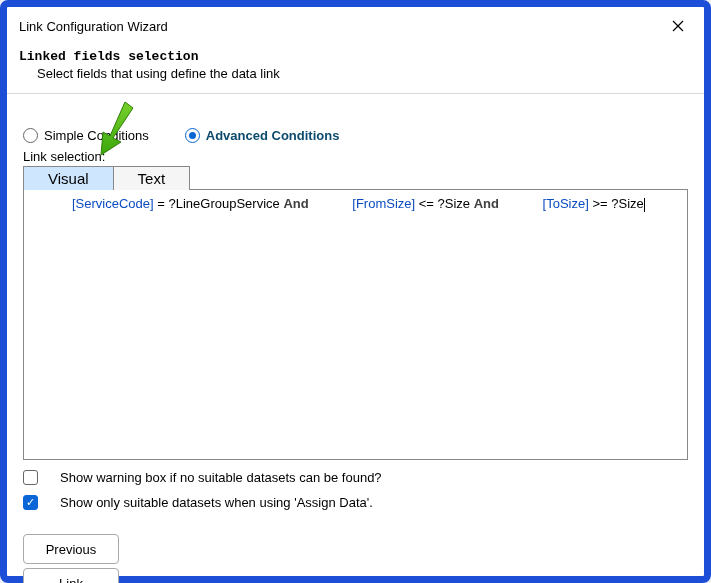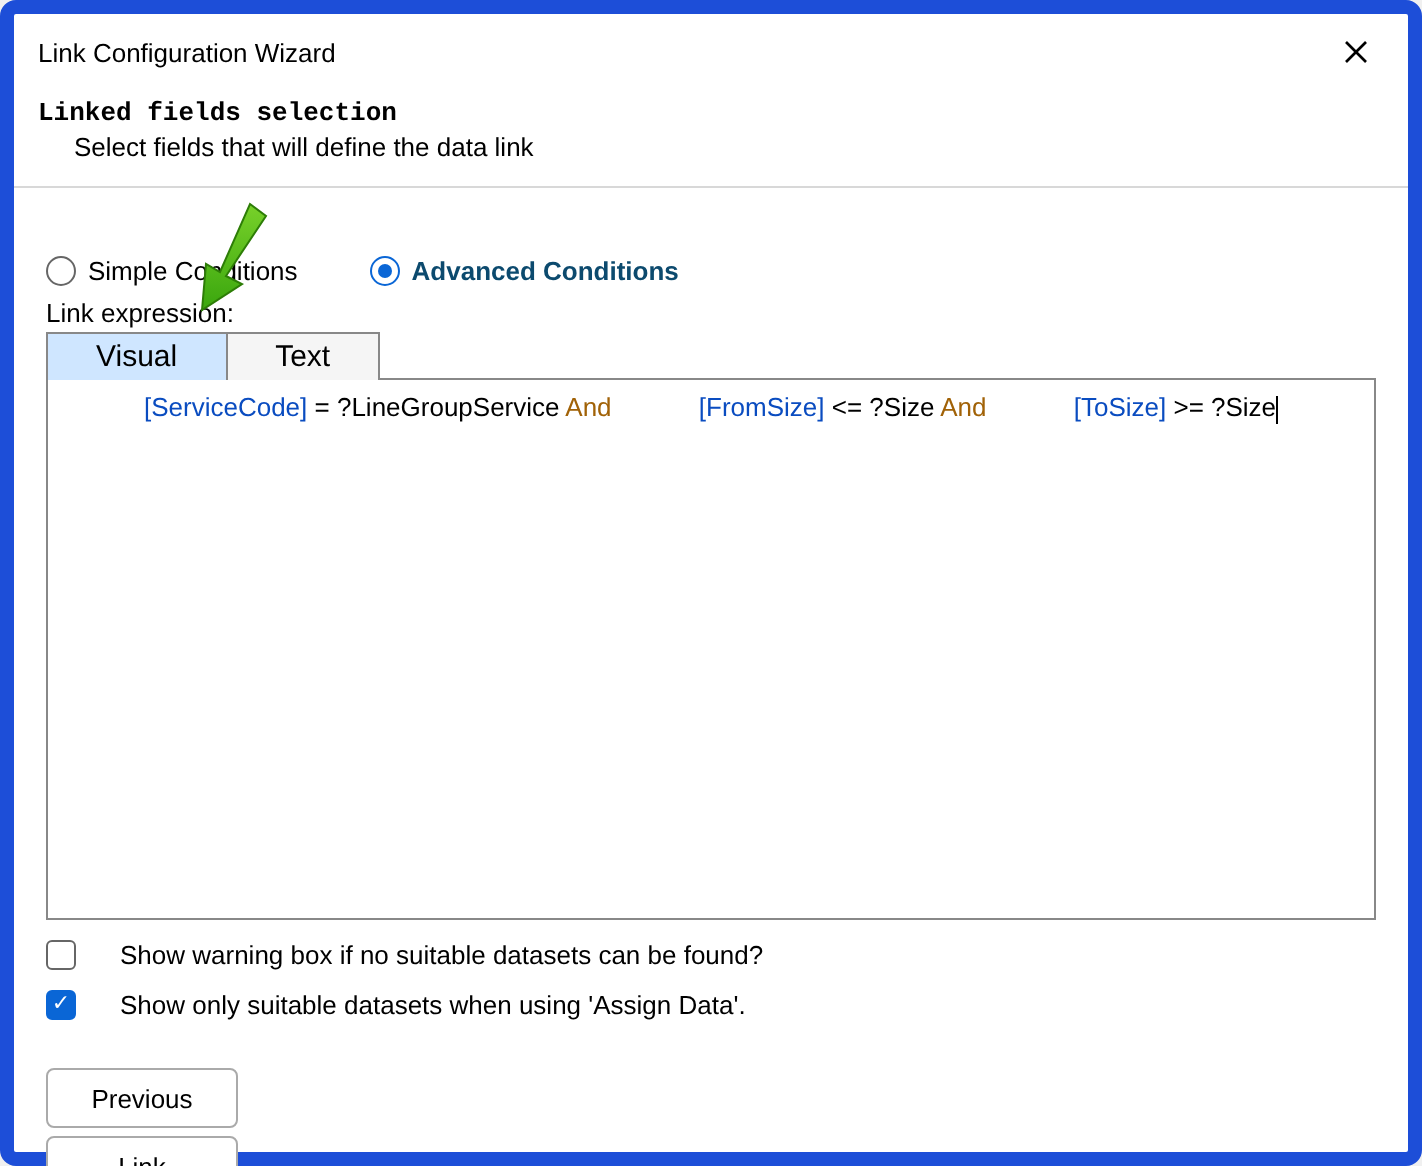--- a/index.html
+++ b/index.html
@@ -103,21 +103,21 @@
       flex: 1;
       min-height: 270px;
       background: #fff;
       padding: 6px 8px;
       font-size: 13px;
       overflow: auto;
       position: relative;
       z-index: 2;
     }
     .expr-box .field { color: #0a4cc0; padding-left: 40px; }
-    .expr-box .keyword { color: #a16207; }
+    .expr-box .keyword { color: #404040; font-weight: bold; }
     .cursor-bar {
       display: inline-block;
       width: 1px; height: 14px;
       background: #000;
       vertical-align: middle;
       margin-left: 0px;
     }
     .checkbox-row {
       display: flex;
       align-items: center;
@@ -182,21 +182,21 @@
     <div class="close-icon">
       <svg width="12" height="12" viewBox="0 0 12 12">
           <line x1="1" y1="1" x2="11" y2="11" stroke="#000" stroke-width="1.3"></line>
           <line x1="11" y1="1" x2="1" y2="11" stroke="#000" stroke-width="1.3"></line>
         </svg>
     </div>
   </div>
 
   <div class="header-section">
     <div class="header-title">Linked fields selection</div>
-    <div class="header-sub">Select fields that will define the data link</div>
+    <div class="header-sub">Select fields that using define the data link</div>
   </div>
 
   <div class="content">
 
     <svg class="arrow-annotation" viewBox="0 0 40 56">
       <defs>
         <linearGradient id="g" x1="0" y1="0" x2="0" y2="1">
           <stop offset="0" stop-color="#78d12a"></stop>
           <stop offset="1" stop-color="#3aa60e"></stop>
         </linearGradient>
@@ -210,21 +210,21 @@
         <span>Simple Conditions</span>
       </div>
       <div class="radio-item checked">
         <span class="radio-circle">
             <span class="radio-dot"></span>
           </span>
         <span>Advanced Conditions</span>
       </div>
     </div>
 
-    <div class="expr-label">Link expression:</div>
+    <div class="expr-label">Link selection:</div>
 
     <div class="tabs-row">
       <div class="tab active">Visual</div>
       <div class="tab">Text</div>
       <div class="tab-rest"></div>
     </div>
 
     <div class="expr-box" id="expr-box"><span class="field">[ServiceCode]</span><span> = ?LineGroupService  </span><span class="keyword">And</span><span> </span><span class="field">[FromSize]</span><span> &lt;= ?Size </span><span class="keyword">And</span><span> </span><span class="field">[ToSize]</span><span> &gt;= ?Size</span><span class="cursor-bar"></span></div>
 
     <div class="checkbox-row">

